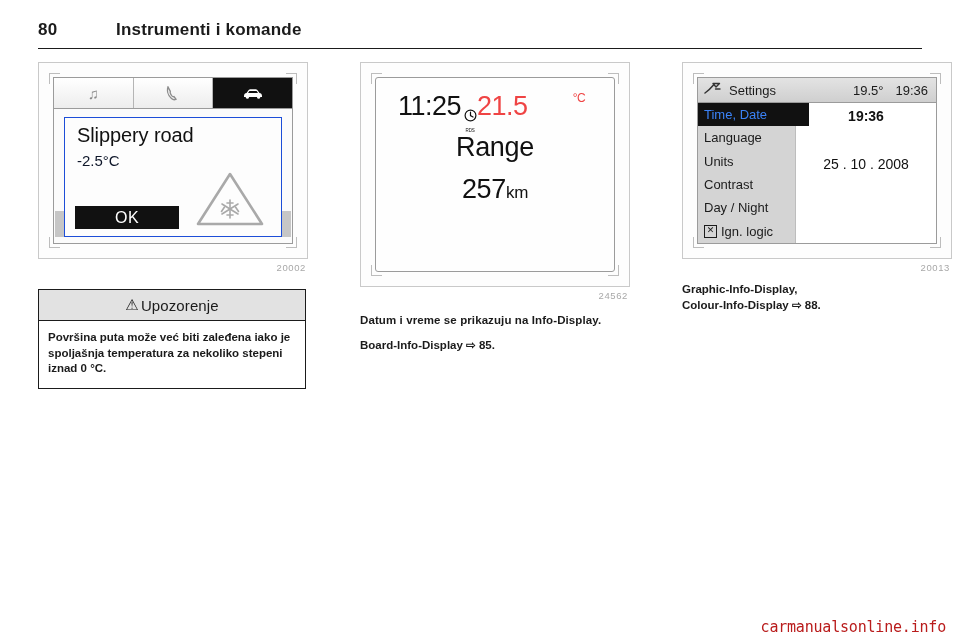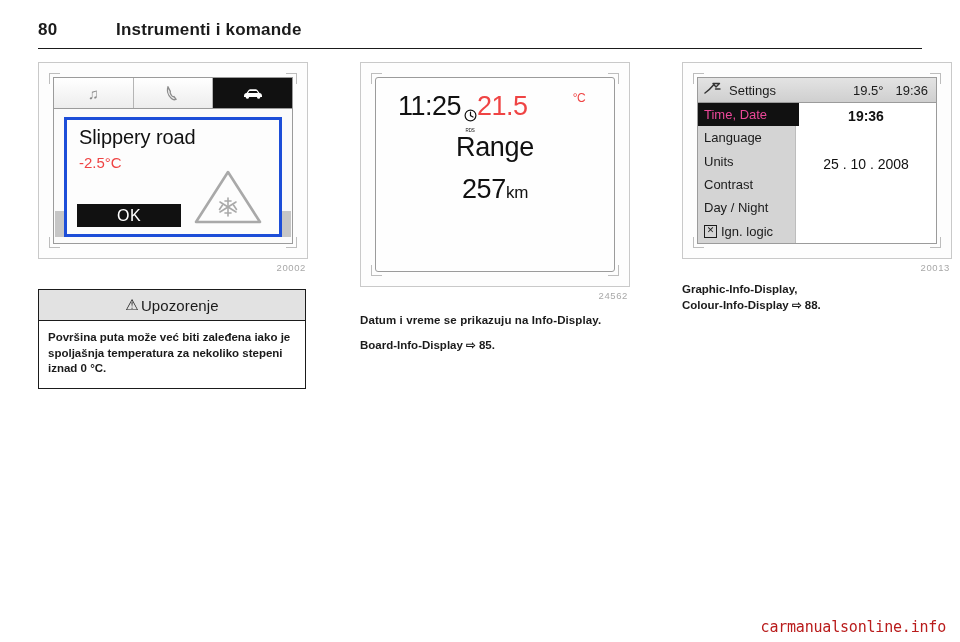--- a/index.html
+++ b/index.html
@@ -150,35 +150,35 @@
 
   .disp1-body {
     position: relative;
     height: 125px;
     padding: 9px 0 0 0;
     background: #fbfbfb;
   }
   .disp1-panel {
     position: absolute;
     left: 10px; right: 10px; top: 8px; bottom: 6px;
-    border: 3px solid #1d4ed8;
+    border: 1px solid #1d4ed8;
     background: #fdfdfd;
   }
   .msg-title {
     position: absolute;
     left: 12px; top: 6px;
     font-size: 20px;
     color: #111;
     letter-spacing: -0.1px;
   }
   .msg-temp {
     position: absolute;
     left: 12px; top: 34px;
     font-size: 15px;
-    color: #ef4444;
+    color: #0f172a;
   }
   .ok-btn {
     position: absolute;
     left: 10px; bottom: 7px;
     width: 104px; height: 23px;
     background: #111111;
     color: #ffffff;
     font-size: 16px;
     display: flex;
     align-items: center;
@@ -308,22 +308,22 @@
     height: 23.3px;
     display: flex;
     align-items: center;
     padding-left: 6px;
     font-size: 13px;
     color: #1b1b1b;
     box-sizing: border-box;
   }
   .d3-item.selected {
     background: #111111;
-    color: #ec4899;
-    width: 101px;
+    color: #3b82f6;
+    width: 111px;
     position: relative;
     z-index: 2;
   }
   .d3-item .chk {
     display: inline-block;
     width: 11px; height: 11px;
     border: 1px solid #1b1b1b;
     margin-right: 4px;
     position: relative;
     font-size: 9px;

